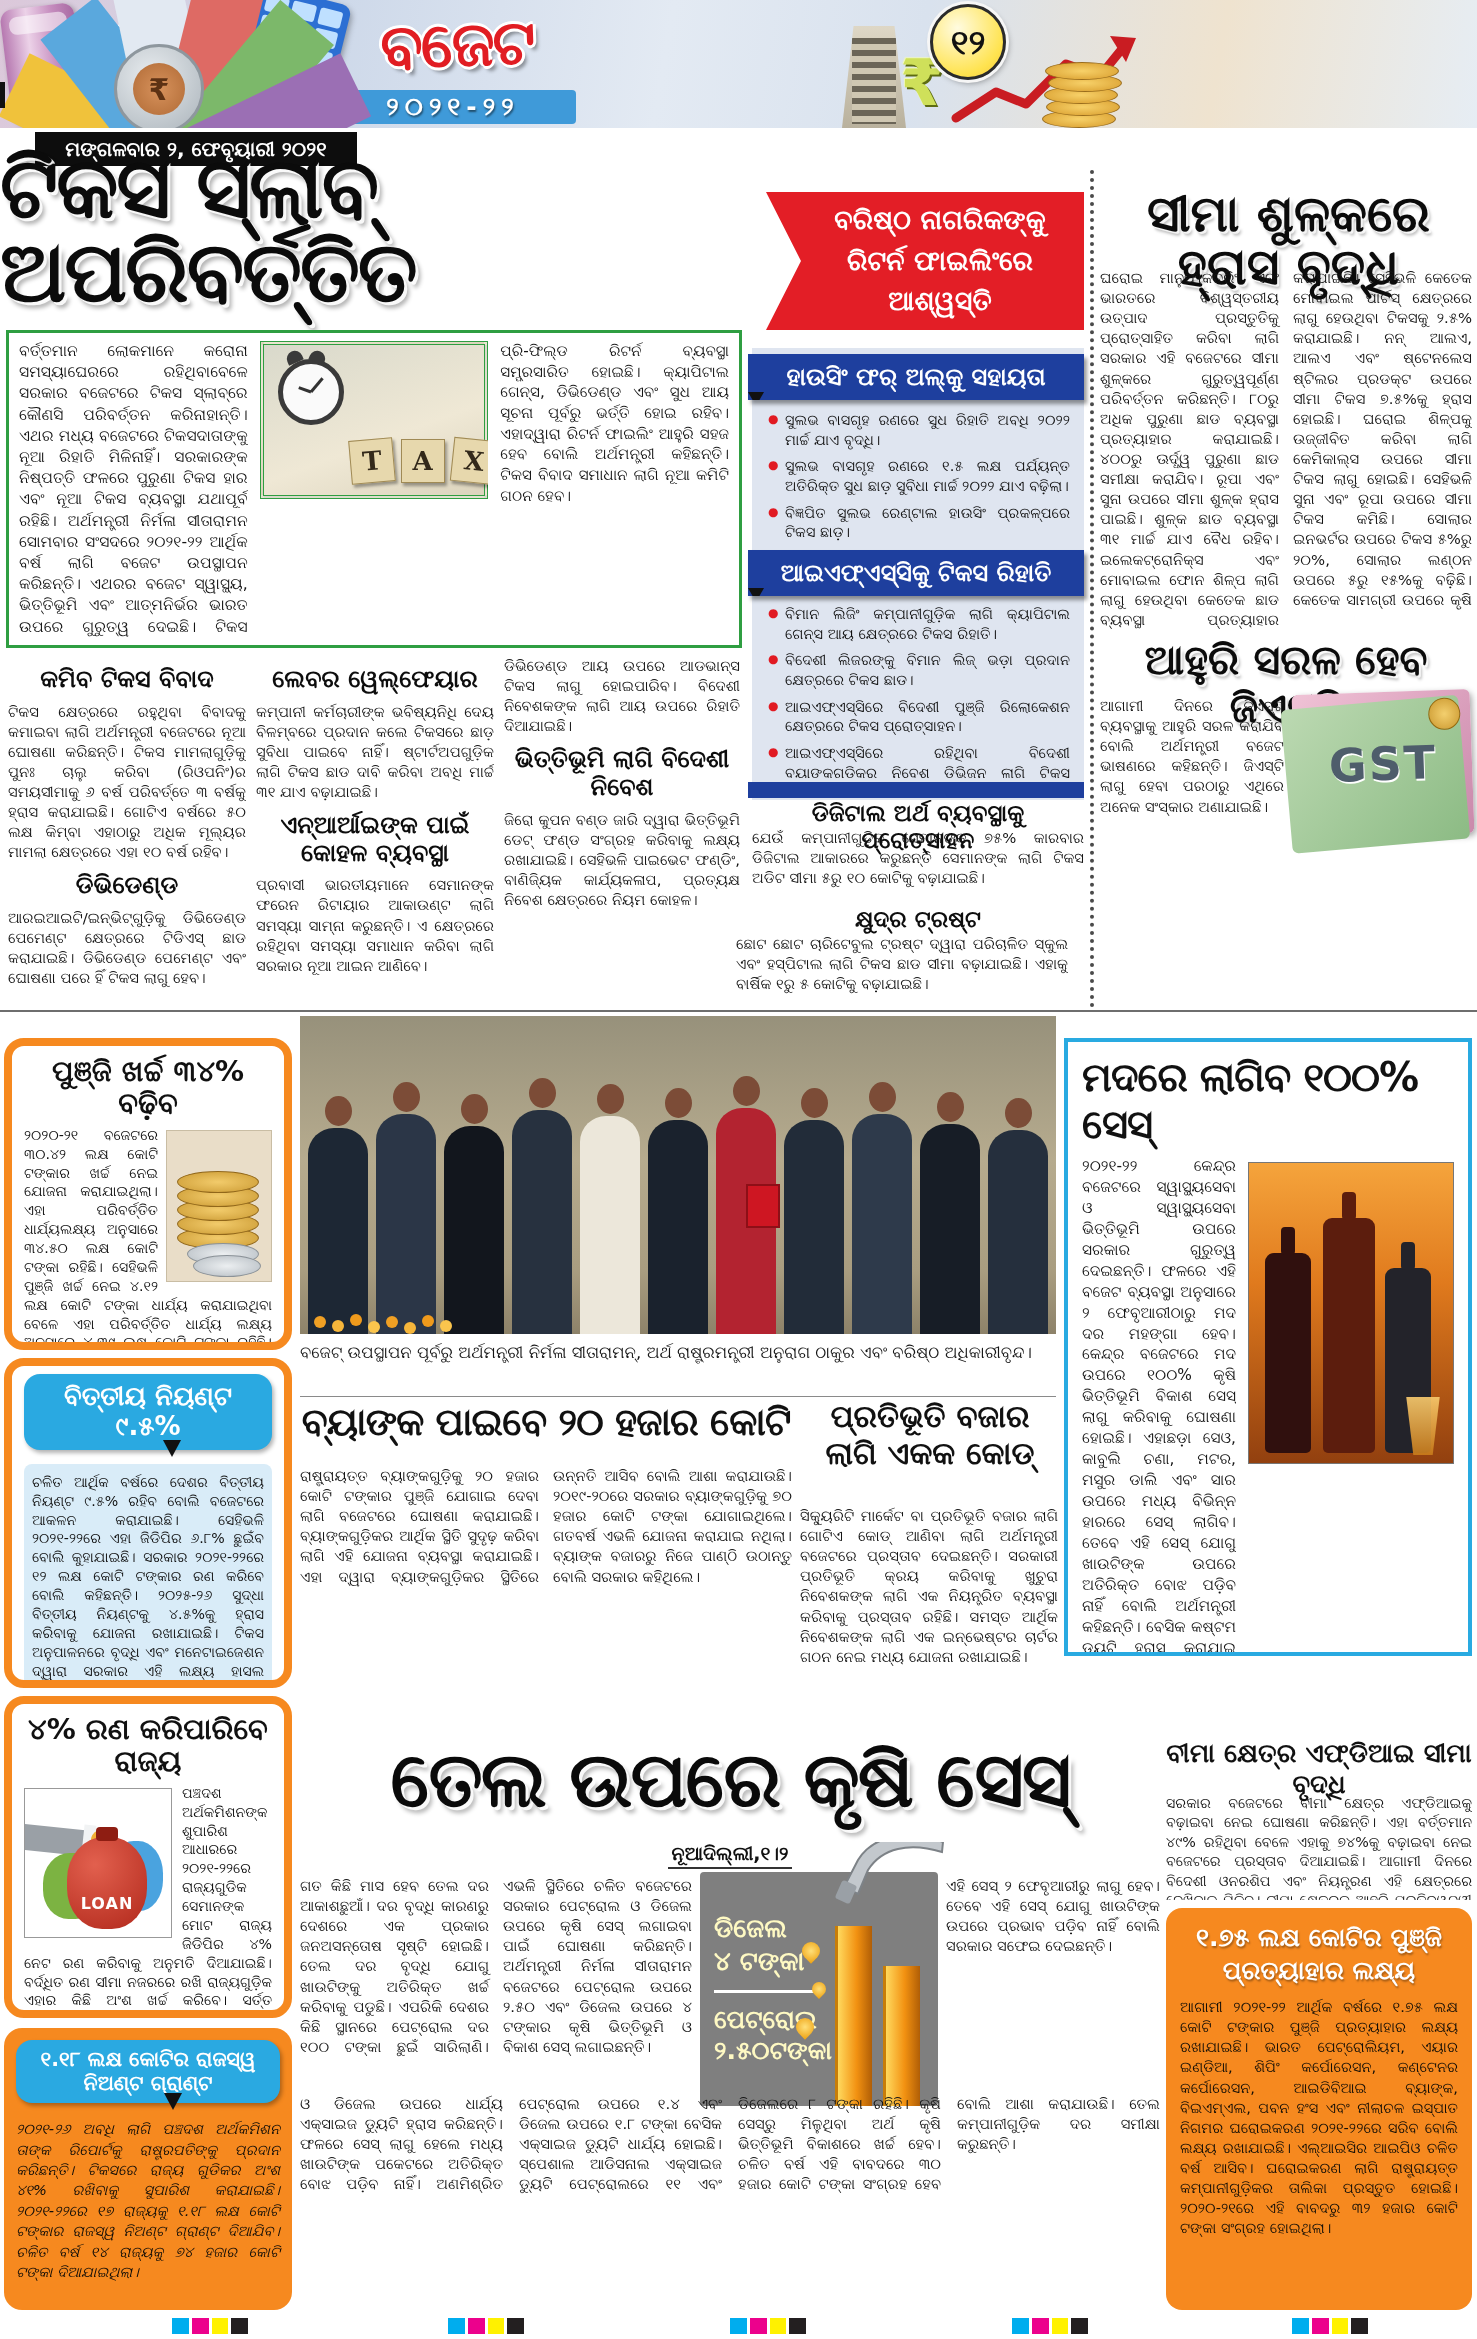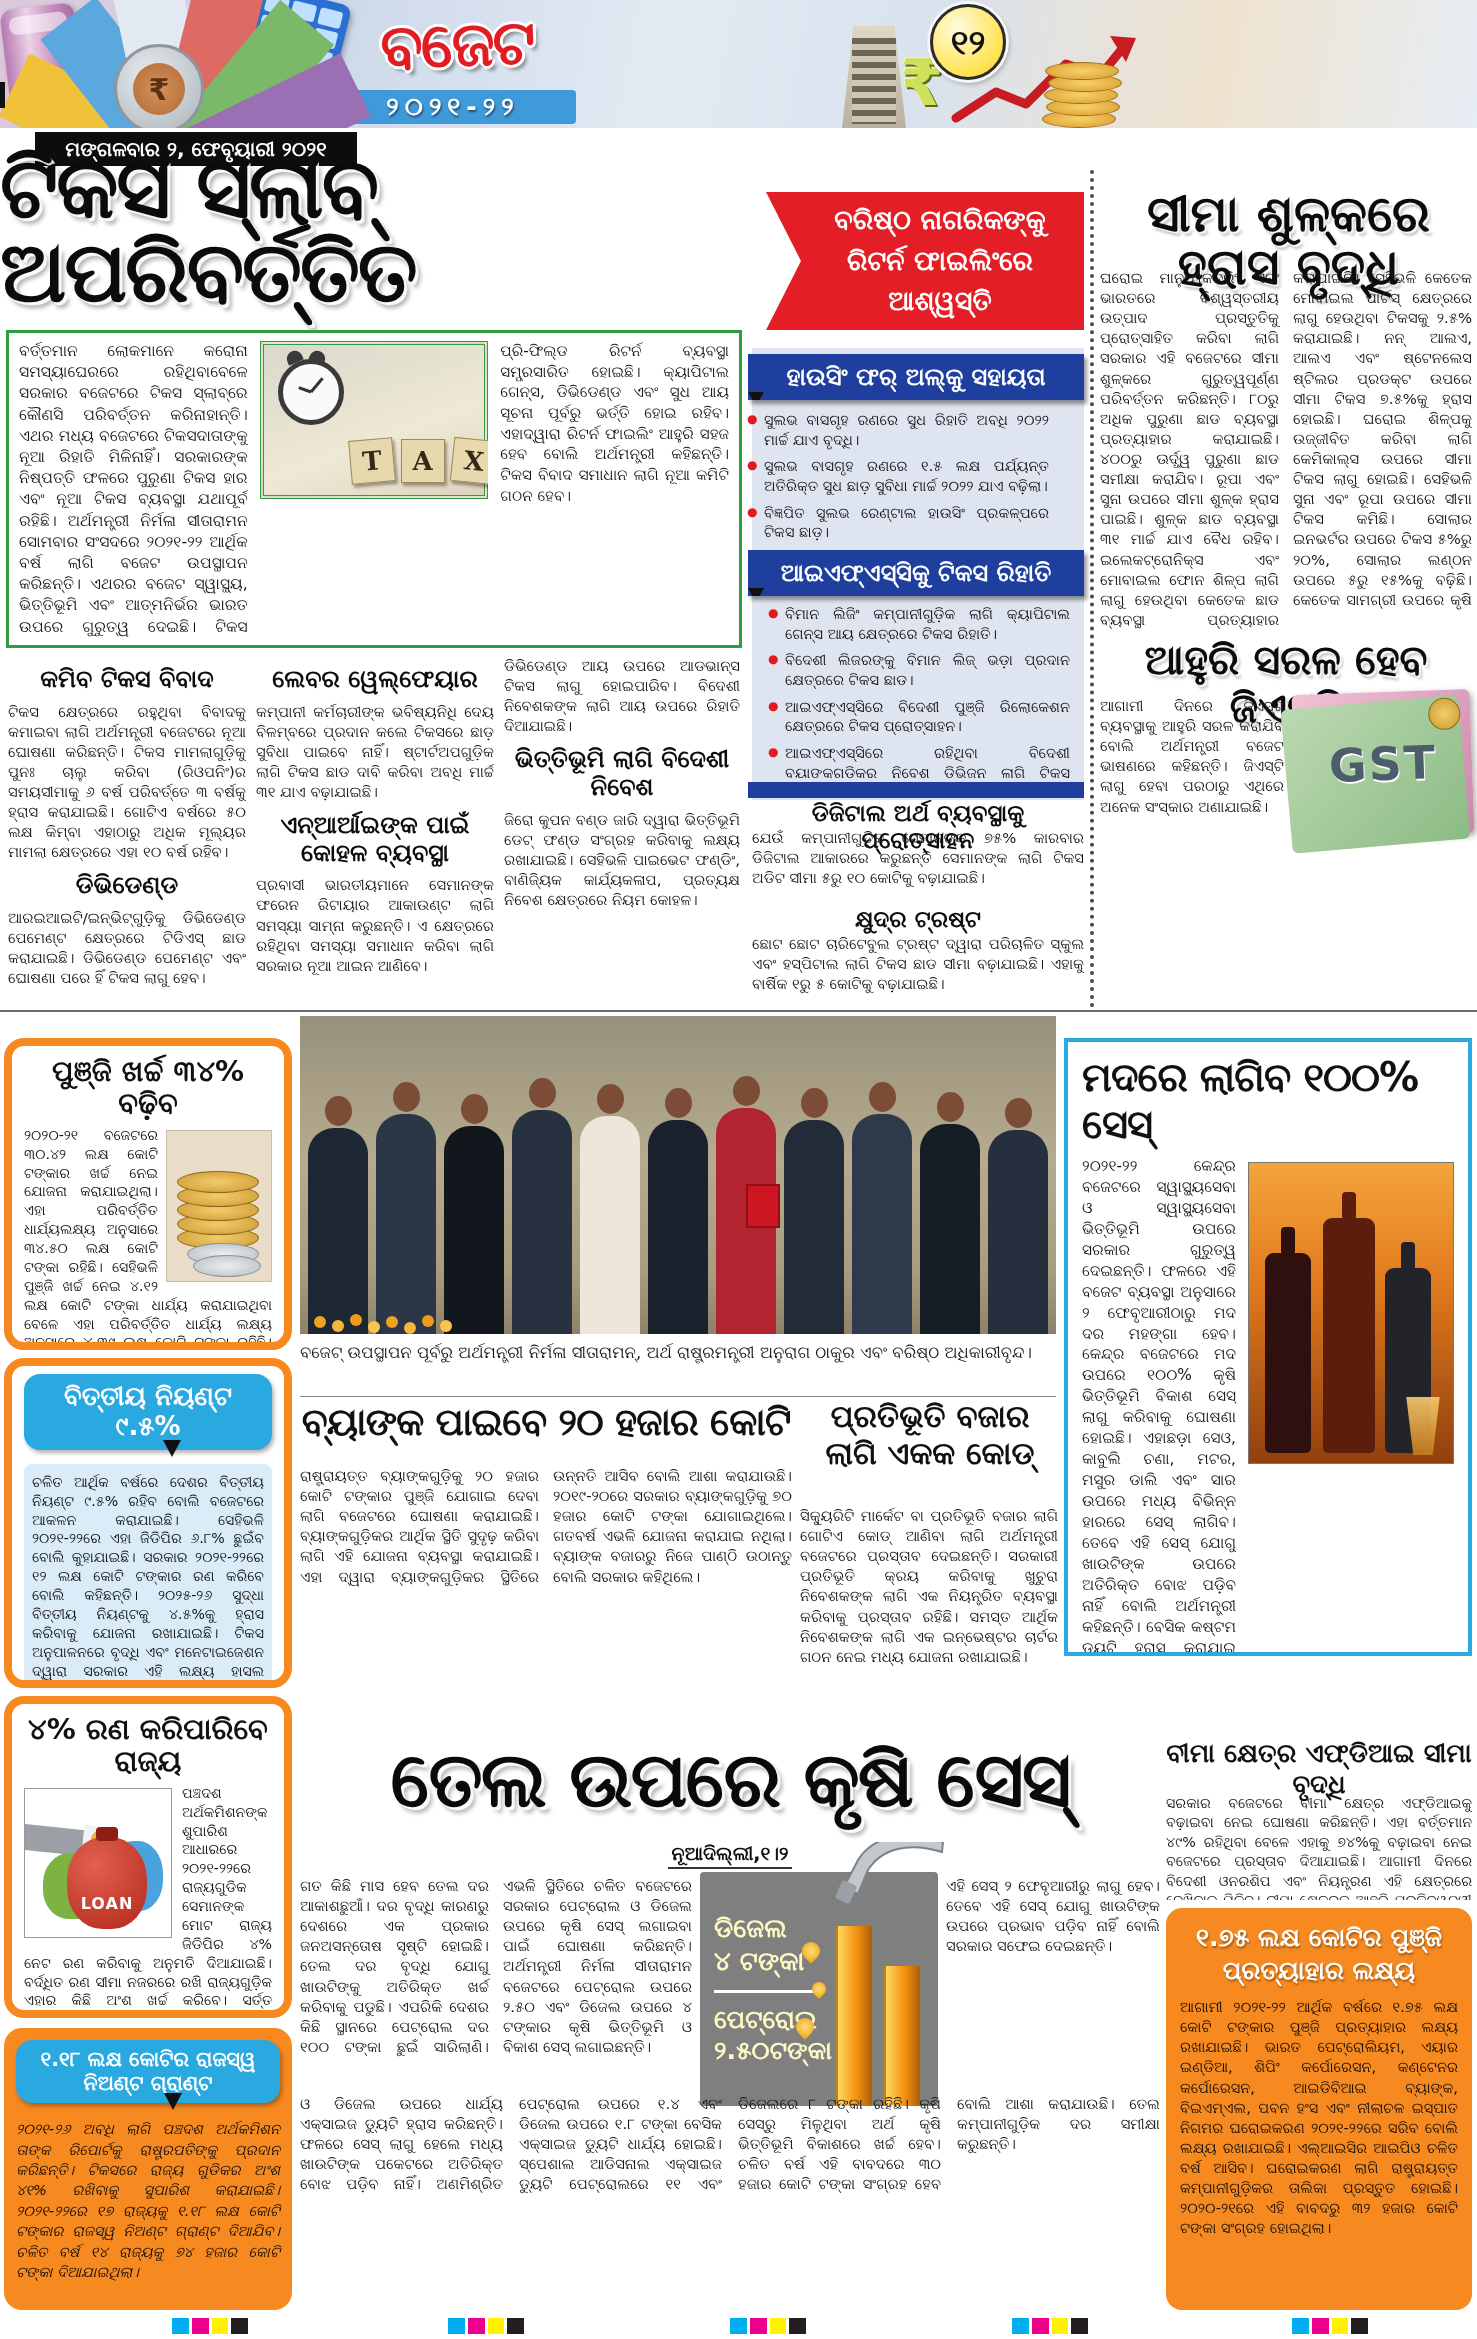--- a/index.html
+++ b/index.html
@@ -307,38 +307,38 @@
   <div class="abs scol" style="left:504px;top:656px;width:236px;height:348px">
     <div class="bodytext">ଡିଭିଡେଣ୍ଡ ଆୟ ଉପରେ ଆଡଭାନ୍ସ ଟିକସ ଲାଗୁ ହୋଇପାରିବ। ବିଦେଶୀ ନିବେଶକଙ୍କ ଲାଗି ଆୟ ଉପରେ ରିହାତି ଦିଆଯାଇଛି।</div>
     <div class="sec-head">ଭିତ୍ତିଭୂମି ଲାଗି ବିଦେଶୀ ନିବେଶ</div>
     <div class="bodytext">ଜିରୋ କୁପନ ବଣ୍ଡ ଜାରି ଦ୍ୱାରା ଭିତ୍ତିଭୂମି ଡେଟ୍ ଫଣ୍ଡ ସଂଗ୍ରହ କରିବାକୁ ଲକ୍ଷ୍ୟ ରଖାଯାଇଛି। ସେହିଭଳି ପାଇଭେଟ ଫଣ୍ଡିଂ, ବାଣିଜ୍ୟିକ କାର୍ଯ୍ୟକଳାପ, ପ୍ରତ୍ୟକ୍ଷ ନିବେଶ କ୍ଷେତ୍ରରେ ନିୟମ କୋହଳ।</div>
   </div>
 
   <div class="abs flag">ବରିଷ୍ଠ ନାଗରିକଙ୍କୁ ରିଟର୍ନ ଫାଇଲିଂରେ ଆଶ୍ୱସ୍ତି</div>
 
   <div class="abs panel"></div>
   <div class="abs bluebar" style="left:748px;top:354px;width:336px">ହାଉସିଂ ଫର୍ ଅଲ୍‌କୁ ସହାୟତା</div>
-  <ul class="abs blist" style="left:747px;top:410px;width:302px;height:136px;overflow:hidden">
+  <ul class="abs blist" style="left:768px;top:410px;width:302px;height:136px;overflow:hidden">
     <li>ସୁଲଭ ବାସଗୃହ ରଣରେ ସୁଧ ରିହାତି ଅବଧି ୨୦୨୨ ମାର୍ଚ୍ଚ ଯାଏ ବୃଦ୍ଧି।</li>
     <li>ସୁଲଭ ବାସଗୃହ ରଣରେ ୧.୫ ଲକ୍ଷ ପର୍ଯ୍ୟନ୍ତ ଅତିରିକ୍ତ ସୁଧ ଛାଡ଼ ସୁବିଧା ମାର୍ଚ୍ଚ ୨୦୨୨ ଯାଏ ବଢ଼ିଲା।</li>
     <li>ବିଜ୍ଞପିତ ସୁଲଭ ରେଣ୍ଟାଲ ହାଉସିଂ ପ୍ରକଳ୍ପରେ ଟିକସ ଛାଡ଼।</li>
   </ul>
   <div class="abs bluebar" style="left:748px;top:550px;width:336px">ଆଇଏଫ୍‌ଏସ୍‌ସିକୁ ଟିକସ ରିହାତି</div>
   <ul class="abs blist" style="left:768px;top:604px;width:302px;height:174px;overflow:hidden">
     <li>ବିମାନ ଲିଜିଂ କମ୍ପାନୀଗୁଡ଼ିକ ଲାଗି କ୍ୟାପିଟାଲ ଗେନ୍ସ ଆୟ କ୍ଷେତ୍ରରେ ଟିକସ ରିହାତି।</li>
     <li>ବିଦେଶୀ ଲିଜରଙ୍କୁ ବିମାନ ଲିଜ୍ ଭଡ଼ା ପ୍ରଦାନ କ୍ଷେତ୍ରରେ ଟିକସ ଛାଡ।</li>
     <li>ଆଇଏଫ୍‌ଏସ୍‌ସିରେ ବିଦେଶୀ ପୁଞ୍ଜି ରିଲୋକେଶନ କ୍ଷେତ୍ରରେ ଟିକସ ପ୍ରୋତ୍ସାହନ।</li>
     <li>ଆଇଏଫ୍‌ଏସ୍‌ସିରେ ରହିଥିବା ବିଦେଶୀ ବ୍ୟାଙ୍କଗୁଡ଼ିକର ନିବେଶ ଡିଭିଜନ ଲାଗି ଟିକସ ପ୍ରୋତ୍ସାହନ।</li>
   </ul>
   <div class="abs bottombar"></div>
 
   <div class="abs midtitle" style="left:752px;top:800px;width:332px">ଡିଜିଟାଲ ଅର୍ଥ ବ୍ୟବସ୍ଥାକୁ ପ୍ରୋତ୍ସାହନ</div>
   <div class="abs bodytext" style="left:752px;top:828px;width:332px;height:72px">ଯେଉଁ କମ୍ପାନୀଗୁଡ଼ିକ ସେମାନଙ୍କ ୭୫% କାରବାର ଡିଜିଟାଲ ଆକାରରେ କରୁଛନ୍ତି ସେମାନଙ୍କ ଲାଗି ଟିକସ ଅଡିଟ ସୀମା ୫ରୁ ୧୦ କୋଟିକୁ ବଢ଼ାଯାଇଛି।</div>
   <div class="abs midtitle" style="left:752px;top:906px;width:332px">କ୍ଷୁଦ୍ର ଟ୍ରଷ୍ଟ</div>
-  <div class="abs bodytext" style="left:752px;top:934px;width:332px;height:70px">ଛୋଟ ଛୋଟ ଚାରିଟେବୁଲ ଟ୍ରଷ୍ଟ ଦ୍ୱାରା ପରିଚାଳିତ ସ୍କୁଲ ଏବଂ ହସ୍ପିଟାଲ ଲାଗି ଟିକସ ଛାଡ ସୀମା ବଢ଼ାଯାଇଛି। ଏହାକୁ ବାର୍ଷିକ ୧ରୁ ୫ କୋଟିକୁ ବଢ଼ାଯାଇଛି।</div>
+  <div class="abs bodytext" style="left:736px;top:934px;width:332px;height:70px">ଛୋଟ ଛୋଟ ଚାରିଟେବୁଲ ଟ୍ରଷ୍ଟ ଦ୍ୱାରା ପରିଚାଳିତ ସ୍କୁଲ ଏବଂ ହସ୍ପିଟାଲ ଲାଗି ଟିକସ ଛାଡ ସୀମା ବଢ଼ାଯାଇଛି। ଏହାକୁ ବାର୍ଷିକ ୧ରୁ ୫ କୋଟିକୁ ବଢ଼ାଯାଇଛି।</div>
 
   <div class="abs dotsep"></div>
   <div class="abs c-head">ସୀମା ଶୁଳ୍କରେ ହ୍ରାସ ବୃଦ୍ଧି</div>
   <div class="abs bodytext twocol" style="left:1100px;top:268px;width:372px;height:362px">ଘରୋଇ ମାନୁଫାକଚରିଂ ଏବଂ ଭାରତରେ ବିଶ୍ୱସ୍ତରୀୟ ଉତ୍ପାଦ ପ୍ରସ୍ତୁତିକୁ ପ୍ରୋତ୍ସାହିତ କରିବା ଲାଗି ସରକାର ଏହି ବଜେଟରେ ସୀମା ଶୁଳ୍କରେ ଗୁରୁତ୍ୱପୂର୍ଣ୍ଣ ପରିବର୍ତ୍ତନ କରିଛନ୍ତି। ୮୦ରୁ ଅଧିକ ପୁରୁଣା ଛାଡ ବ୍ୟବସ୍ଥା ପ୍ରତ୍ୟାହାର କରାଯାଇଛି। ୪୦୦ରୁ ଊର୍ଦ୍ଧ୍ୱ ପୁରୁଣା ଛାଡ ସମୀକ୍ଷା କରାଯିବ। ରୂପା ଏବଂ ସୁନା ଉପରେ ସୀମା ଶୁଳ୍କ ହ୍ରାସ ପାଇଛି। ଶୁଳ୍କ ଛାଡ ବ୍ୟବସ୍ଥା ୩୧ ମାର୍ଚ୍ଚ ଯାଏ ବୈଧ ରହିବ। ଇଲେକଟ୍ରୋନିକ୍ସ ଏବଂ ମୋବାଇଲ ଫୋନ ଶିଳ୍ପ ଲାଗି ଲାଗୁ ହେଉଥିବା କେତେକ ଛାଡ ବ୍ୟବସ୍ଥା ପ୍ରତ୍ୟାହାର କରାଯାଇଛି। ସେହିଭଳି କେତେକ ମୋବାଇଲ ପାର୍ଟସ୍ କ୍ଷେତ୍ରରେ ଲାଗୁ ହେଉଥିବା ଟିକସକୁ ୨.୫% କରାଯାଇଛି। ନନ୍ ଆଲଏ, ଆଲଏ ଏବଂ ଷ୍ଟେନଲେସ ଷ୍ଟିଲର ପ୍ରଡକ୍ଟ ଉପରେ ସୀମା ଟିକସ ୭.୫%କୁ ହ୍ରାସ ହୋଇଛି। ଘରୋଇ ଶିଳ୍ପକୁ ଉଜ୍ଜୀବିତ କରିବା ଲାଗି କେମିକାଲ୍ସ ଉପରେ ସୀମା ଟିକସ ଲାଗୁ ହୋଇଛି। ସେହିଭଳି ସୁନା ଏବଂ ରୂପା ଉପରେ ସୀମା ଟିକସ କମିଛି। ସୋଲାର ଇନଭର୍ଟର ଉପରେ ଟିକସ ୫%ରୁ ୨୦%, ସୋଲାର ଲଣ୍ଠନ ଉପରେ ୫ରୁ ୧୫%କୁ ବଢ଼ିଛି। କେତେକ ସାମଗ୍ରୀ ଉପରେ କୃଷି ଏବଂ ଭିତ୍ତିଭୂମି ସେସ୍ ଲାଗୁ ହୋଇଛି।</div>
 
   <div class="abs g-head">ଆହୁରି ସରଳ ହେବ ଜିଏସ୍‌ଟି</div>
   <div class="abs bodytext" style="left:1100px;top:696px;width:184px;height:142px">ଆଗାମୀ ଦିନରେ ଜିଏସ୍‌ଟି ବ୍ୟବସ୍ଥାକୁ ଆହୁରି ସରଳ କରାଯିବ ବୋଲି ଅର୍ଥମନ୍ତ୍ରୀ ବଜେଟ ଭାଷଣରେ କହିଛନ୍ତି। ଜିଏସ୍‌ଟି ଲାଗୁ ହେବା ପରଠାରୁ ଏଥିରେ ଅନେକ ସଂସ୍କାର ଅଣାଯାଇଛି।</div>
   <div class="abs gstimg">
     <span class="gst">GST</span>
     <i class="gcoin"></i>

